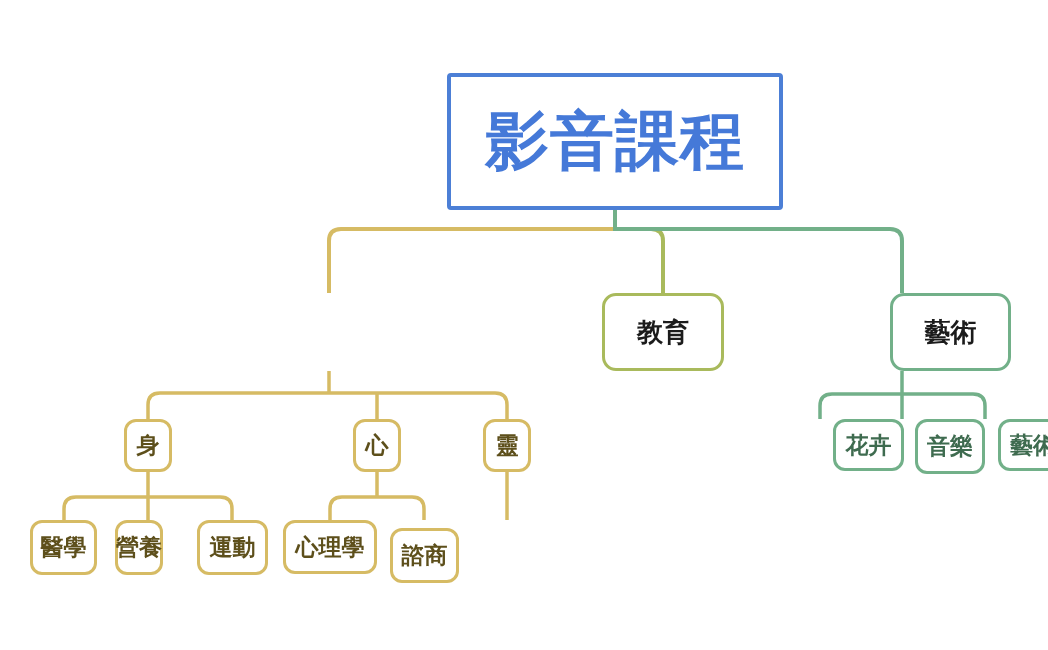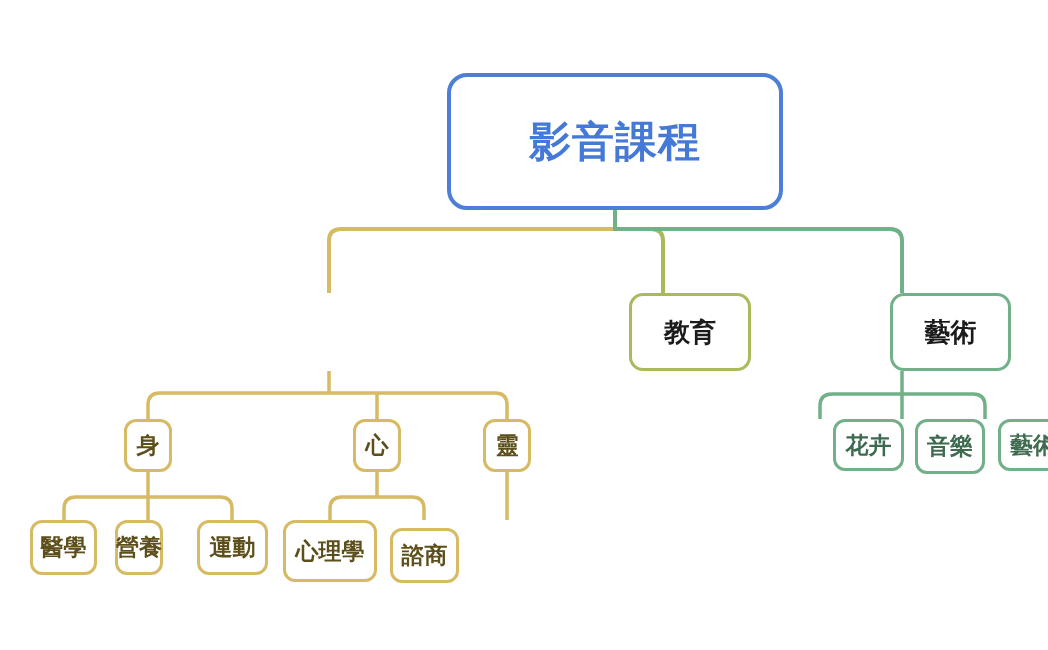--- a/index.html
+++ b/index.html
@@ -25,33 +25,33 @@
   .wire.gold{stroke:var(--branch-health);}
   .wire.olive{stroke:var(--branch-education);}
   .wire.green{stroke:var(--branch-art);}
   .w4{stroke-width:4;}
   .w35{stroke-width:3.5;}
   .node{
     position:absolute;display:flex;align-items:center;justify-content:center;
     background:#fff;box-sizing:border-box;white-space:nowrap;
   }
   .node-root{
-    border:4px solid var(--root-border);border-radius:20px;
-    color:var(--root-text);font-size:42px;font-weight:700;letter-spacing:1px;
+    border:4px solid var(--root-border);border-radius:4px;
+    color:var(--root-text);font-size:64px;font-weight:700;letter-spacing:1px;
   }
   .node-l2{
     border:3.5px solid;border-radius:14px;
     color:var(--node-text-dark);font-size:26px;font-weight:600;
   }
   .node-l3{
     border:3px solid;border-radius:12px;
     font-size:23px;font-weight:600;
   }
   .b-gold{border-color:var(--branch-health);}
-  .b-olive{border-color:var(--branch-education);margin-left:27px;}
+  .b-olive{border-color:var(--branch-education);}
   .b-green{border-color:var(--branch-art);margin-left:48px;}
   .t-gold{color:var(--branch-health-text);}
   .t-green{color:var(--branch-art-text);}
 </style>
 </head>
 <body>
 
 <div class="canvas">
 
   <svg class="wires" viewBox="0 0 1048 650">
@@ -107,21 +107,21 @@
   </div>
 
   <div class="node node-l3 b-gold t-gold" style="left:115px;top:520px;width:48px;height:55px">
     <span>營養</span>
   </div>
 
   <div class="node node-l3 b-gold t-gold" style="left:197px;top:520px;width:71px;height:55px">
     <span>運動</span>
   </div>
 
-  <div class="node node-l3 b-gold t-gold" style="left:283px;top:520px;width:94px;height:62px">
+  <div class="node node-l3 b-gold t-gold" style="left:283px;top:520px;width:94px;height:54px">
     <span>心理學</span>
   </div>
 
   <div class="node node-l3 b-gold t-gold" style="left:390px;top:528px;width:69px;height:55px">
     <span>諮商</span>
   </div>
 
 
 </div>
 

